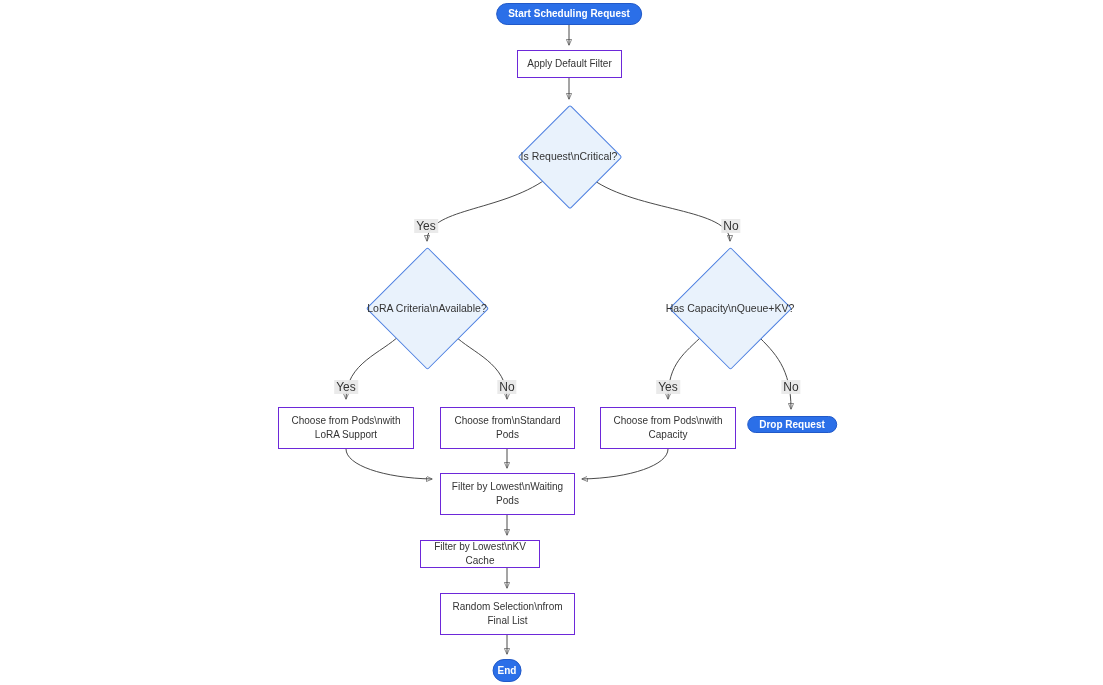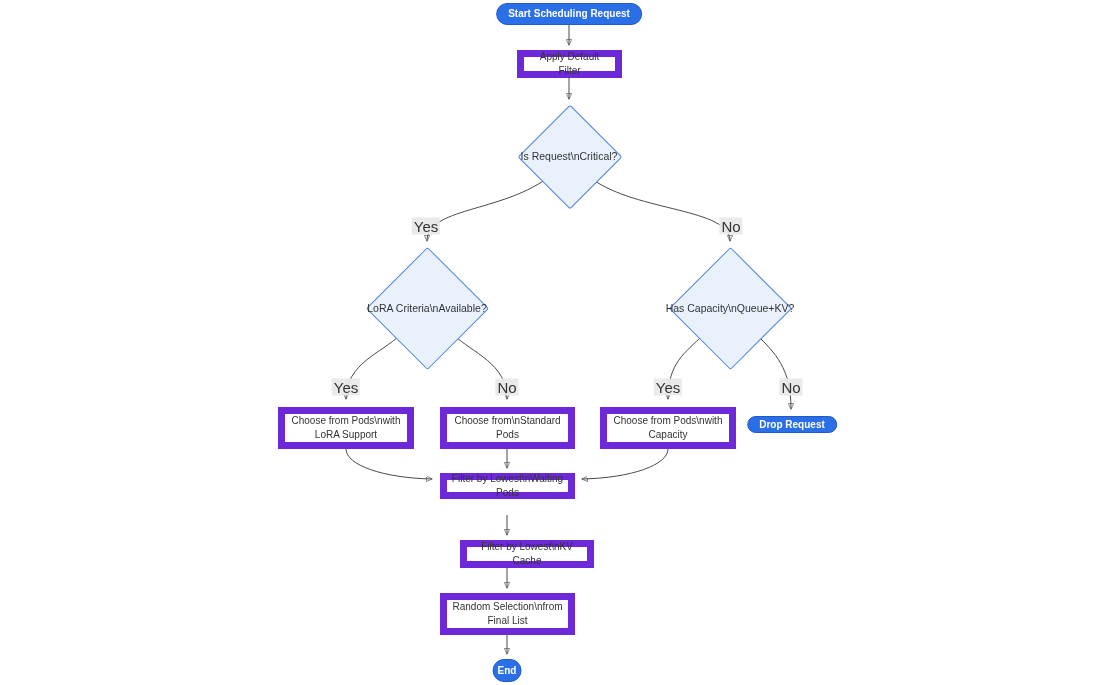--- a/index.html
+++ b/index.html
@@ -29,21 +29,21 @@
     flex-direction: column;
     align-items: center;
     justify-content: center;
     text-align: center;
     color: #333333;
     font-size: 10px;
     line-height: 1.4;
   }
   .rect {
     background: #ffffff;
-    border: 7px solid #6d28d9;
+    border: 1px solid #6d28d9;
     padding: 0 4px;
   }
   .pill {
     background: #2B6FE8;
     border: 1px solid #2159C8;
     color: #ffffff;
     font-weight: bold;
     white-space: nowrap;
     padding: 0 11px;
     transform: translateX(-50%);
@@ -60,21 +60,21 @@
     transform: translate(-50%, -50%);
     white-space: nowrap;
     font-size: 10.5px;
     color: #333333;
   }
   .edge-label {
     position: absolute;
     transform: translate(-50%, -50%);
     background: rgba(232,232,232,0.92);
     color: #333333;
-    font-size: 15px;
+    font-size: 12px;
     padding: 0 2px;
     white-space: nowrap;
   }
   .ln { display: block; }
 </style>
 </head>
 <body>
 
 <div class="canvas">
 
@@ -128,26 +128,26 @@
 
   <div class="node rect" style="left:600px; top:407px; width:136px; height:42px;">
     <span class="ln">Choose from Pods\nwith</span>
     <span class="ln">Capacity</span>
   </div>
 
   <div class="node pill" style="left:792px; top:416px; height:17px; border-radius:12px;">
     <span class="ln">Drop Request</span>
   </div>
 
-  <div class="node rect" style="left:440px; top:473px; width:135px; height:26px;">
+  <div class="node rect" style="left:440px; top:473px; width:135px; height:42px;">
     <span class="ln">Filter by Lowest\nWaiting</span>
     <span class="ln">Pods</span>
   </div>
 
-  <div class="node rect" style="left:460px; top:540px; width:134px; height:28px;">
+  <div class="node rect" style="left:420px; top:540px; width:120px; height:28px;">
     <span class="ln">Filter by Lowest\nKV Cache</span>
   </div>
 
   <div class="node rect" style="left:440px; top:593px; width:135px; height:42px;">
     <span class="ln">Random Selection\nfrom</span>
     <span class="ln">Final List</span>
   </div>
 
   <div class="node pill" style="left:507px; top:659px; height:23px; border-radius:12px; padding:0 4px;">
     <span class="ln">End</span>

